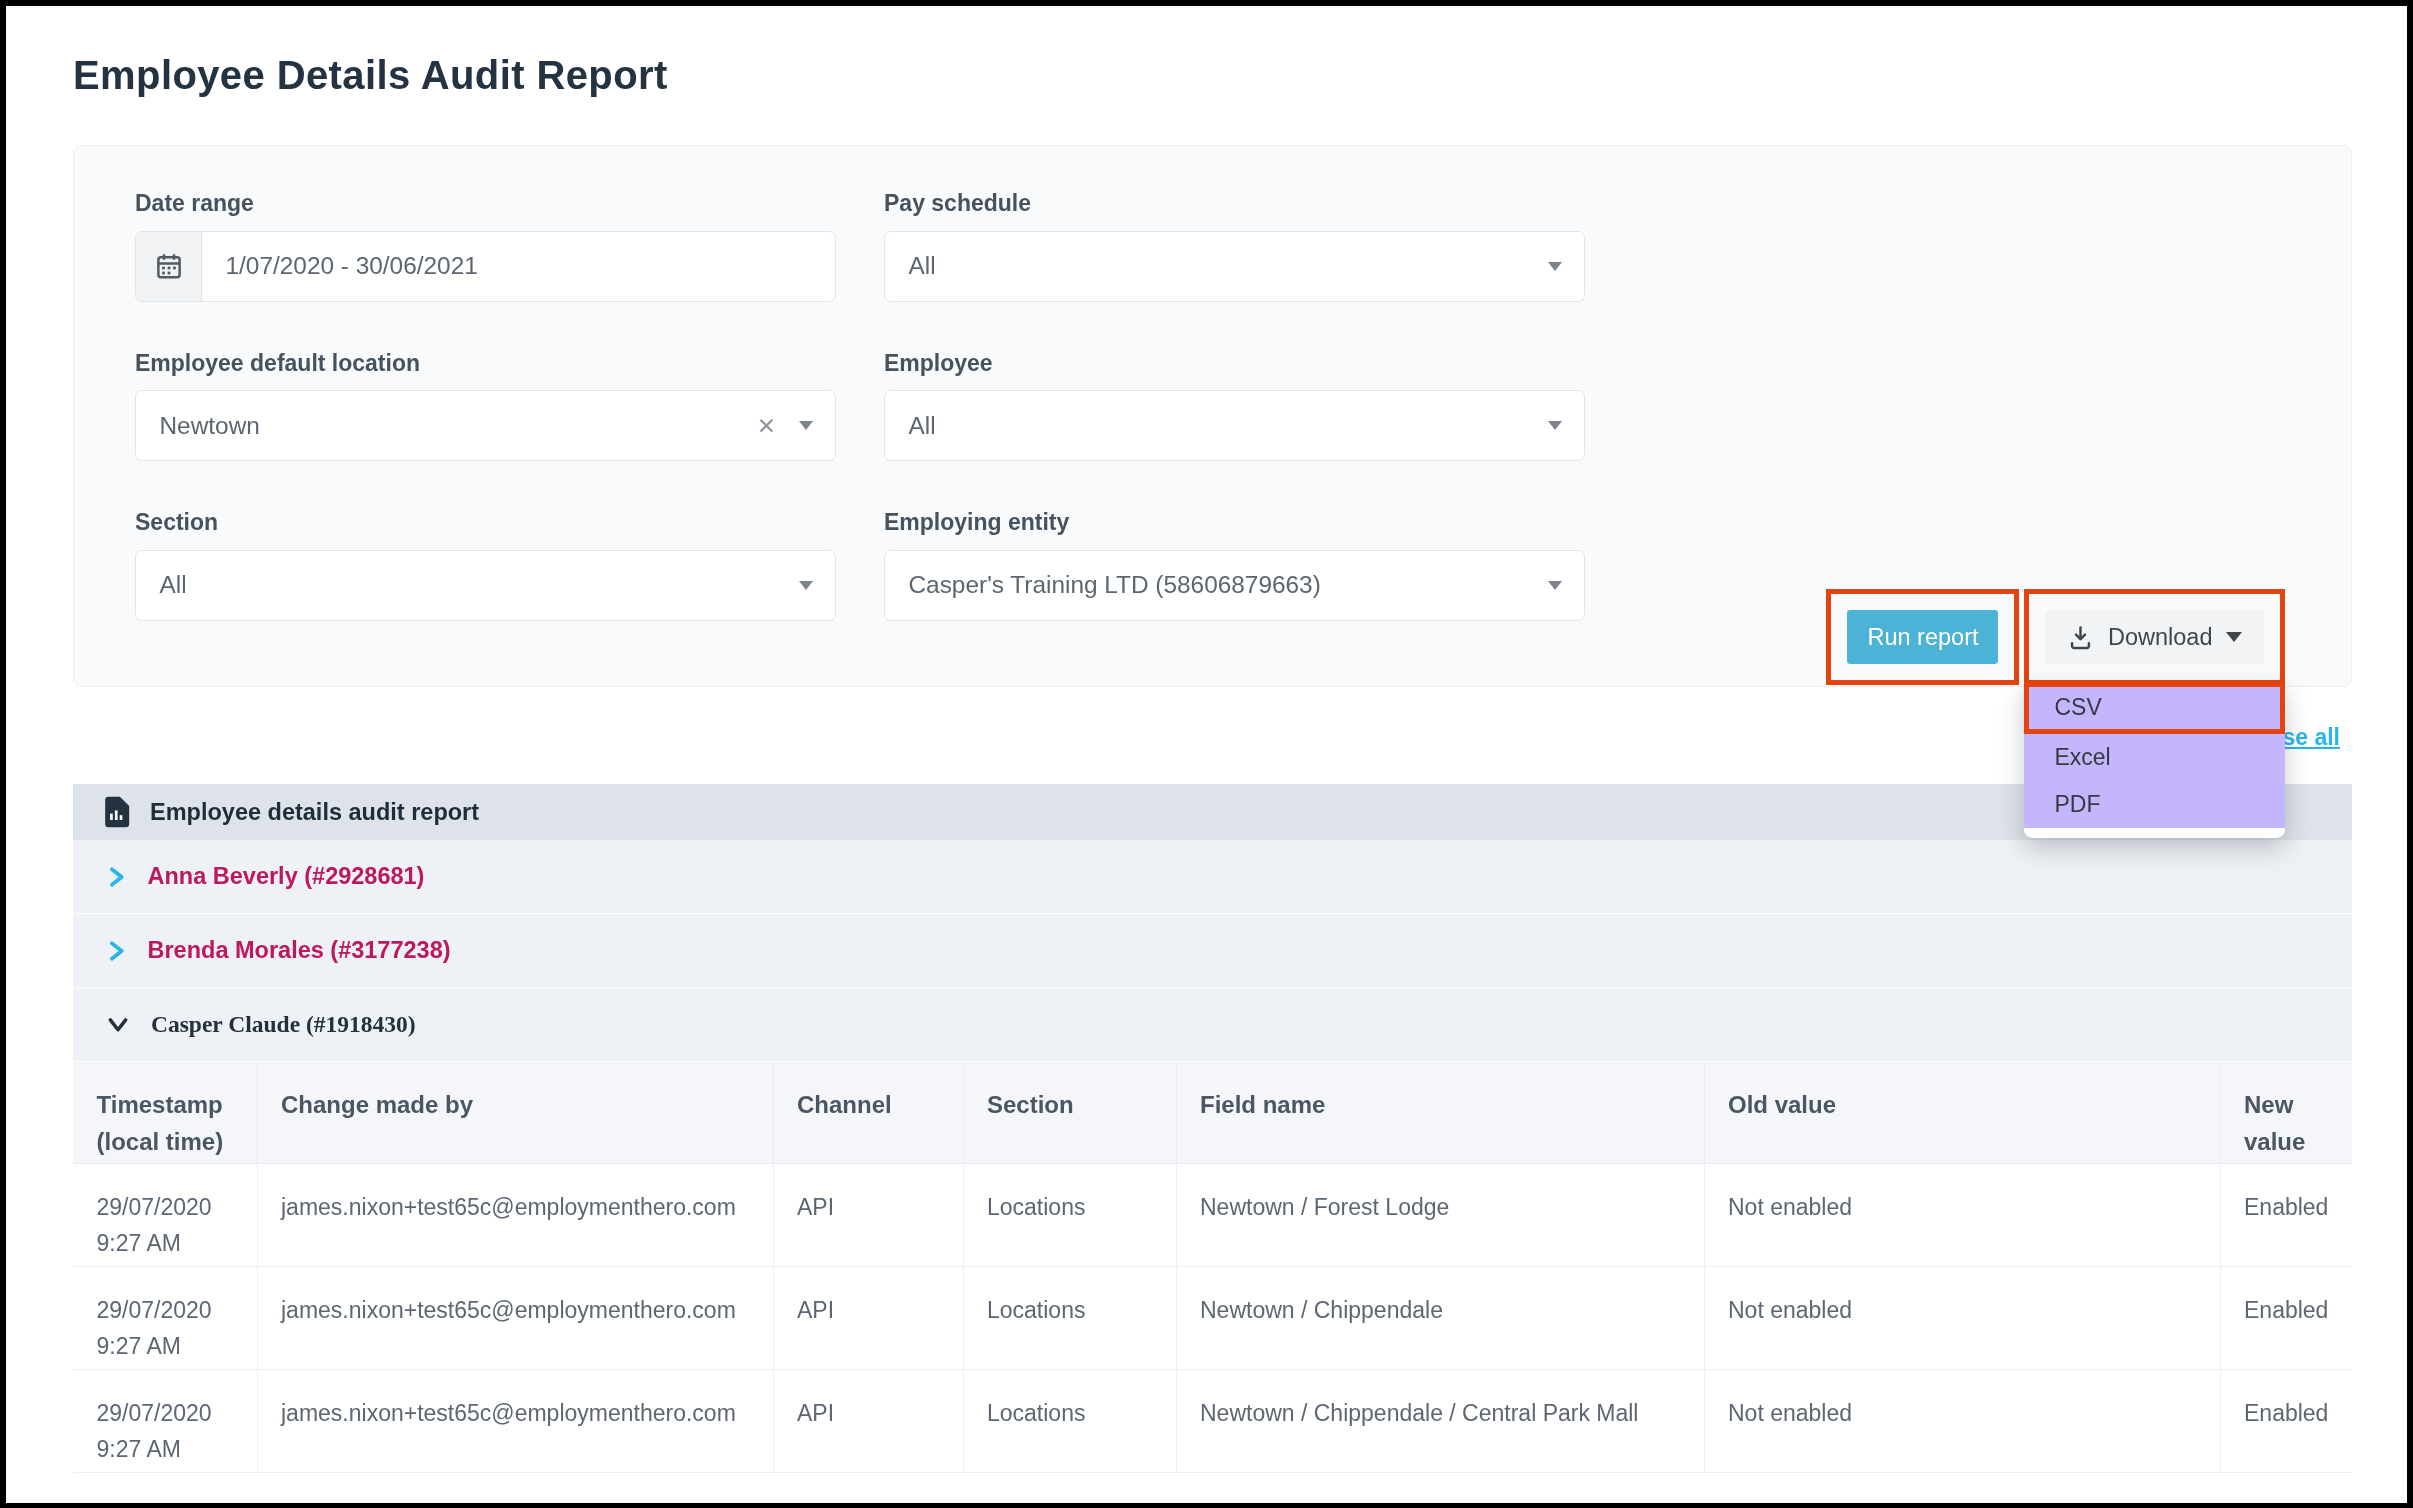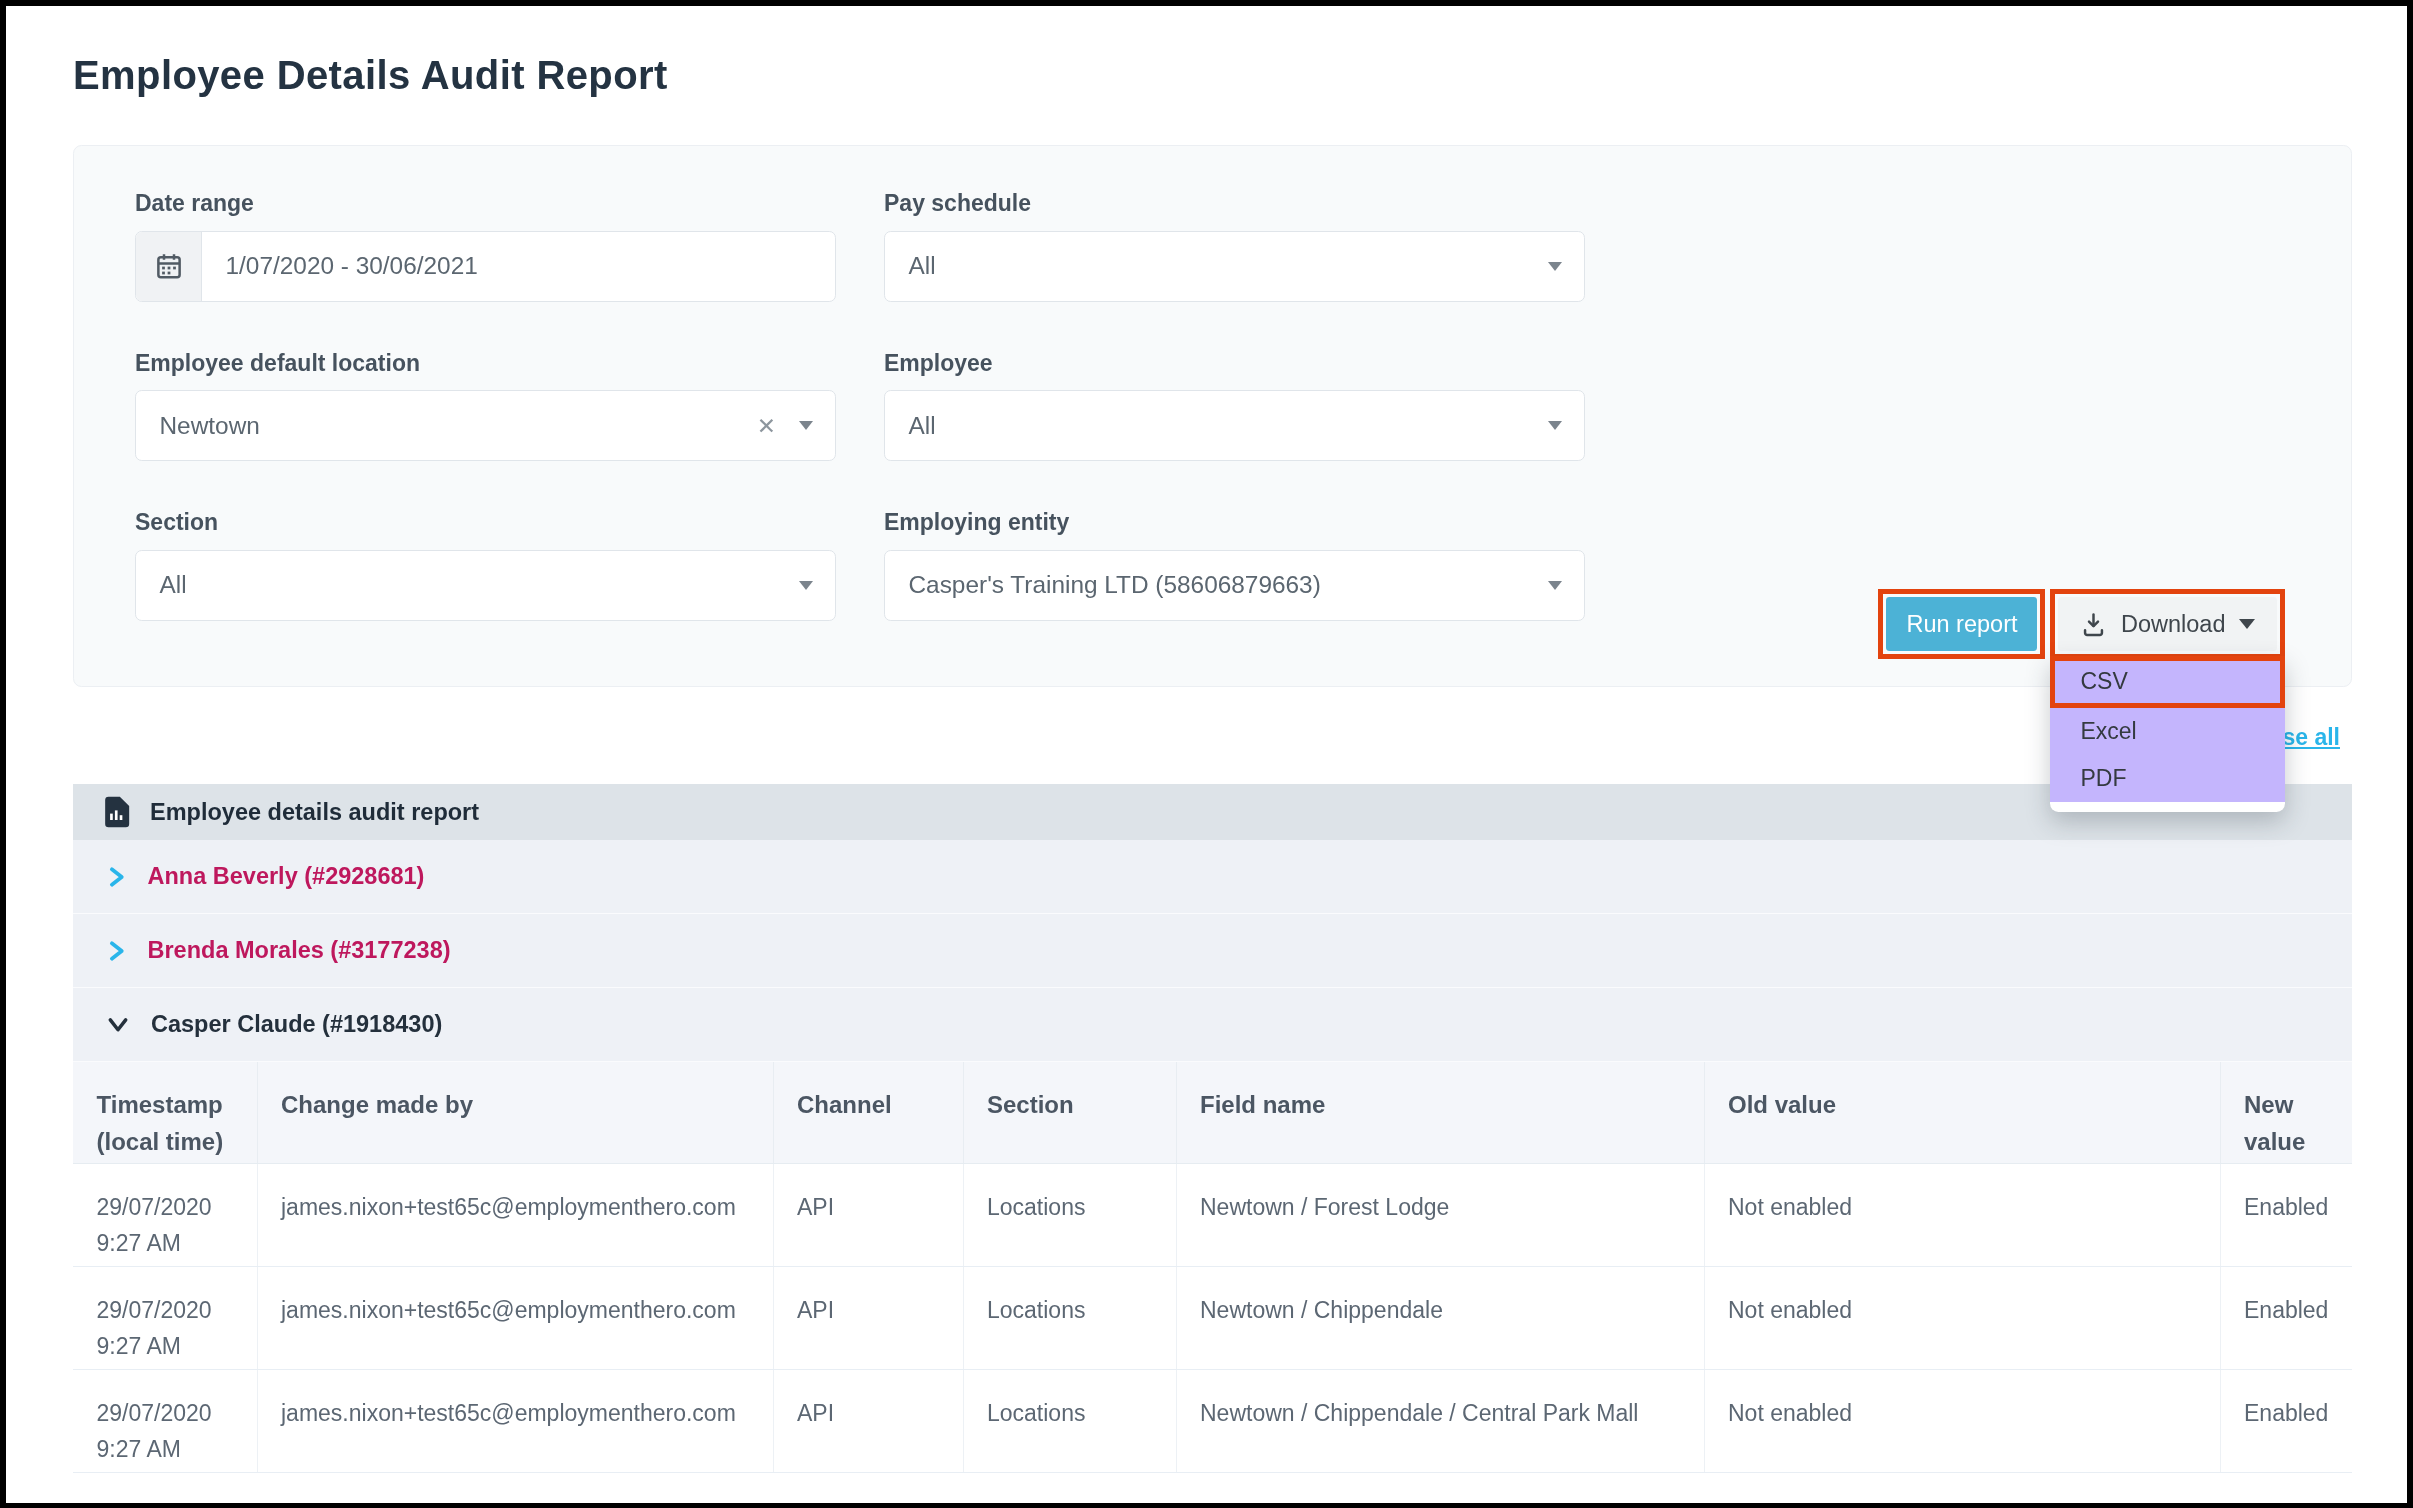--- a/index.html
+++ b/index.html
@@ -63,21 +63,21 @@
     font-size: 23px; font-weight: 700; color: #8d969e;
   }
 
   
   .actions {
     position: absolute; top: 443px; right: 66px;
     display: flex; align-items: flex-start; gap: 5px;
   }
   .annot {
     border: 5px solid #e3430e;
-    padding: 3px;
+    padding: 16px;
   }
   .btn-run {
     height: 54px; padding: 0 20px;
     background: #4cb2d6; color: #ffffff;
     font-size: 23.5px; font-weight: 500;
     border: none; border-radius: 3.4px;
     display: flex; align-items: center;
     cursor: pointer; font-family: inherit;
   }
   .dl-annot { position: relative; }
@@ -127,21 +127,21 @@
   }
   .emp-row {
     height: 74px; background: #eef1f6;
     display: flex; align-items: center; gap: 22px;
     padding-left: 34px;
     border-bottom: 1.7px solid #fafbfd;
     font-size: 23.5px; font-weight: 600;
     cursor: pointer;
   }
   .emp-row.collapsed { color: #be185d; }
-  .emp-row.expanded  { color: #24303c; }
+  .emp-row.expanded  { color: #24303c; font-family: Liberation Serif, serif; }
 
   table.audit { width: 100%; border-collapse: collapse; table-layout: fixed; }
   .audit th {
     background: #f4f6fa; color: #4b5663;
     font-size: 24px; font-weight: 600; text-align: left;
     padding: 23.5px 20px 0 23.5px; height: 101px; vertical-align: top;
     border-right: 1.7px solid #e8edf2; border-bottom: 1.7px solid #e6ecf1;
     line-height: 1.55;
   }
   .audit th:last-child, .audit td:last-child { border-right: none; }

